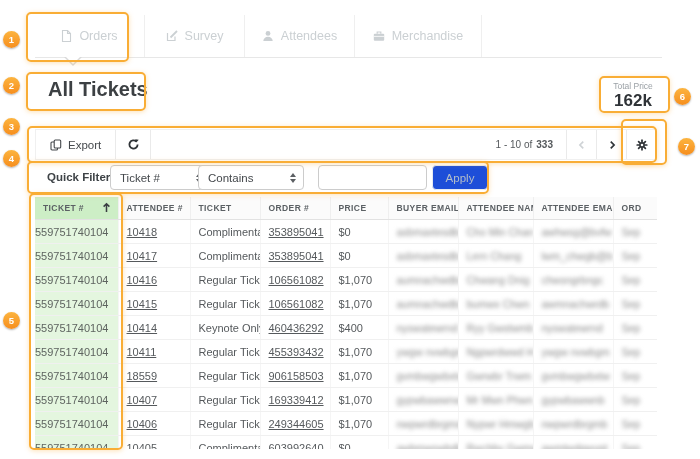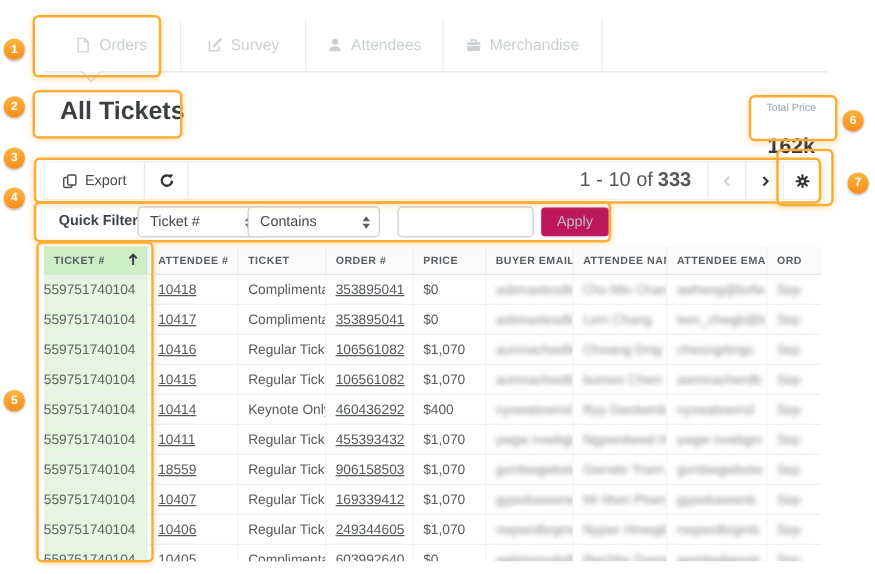--- a/index.html
+++ b/index.html
@@ -15,31 +15,31 @@
   .tab.active{background:#f4f4f4;color:#55595c;}
   .tab-pointer{position:absolute;left:64px;top:57px;width:0;height:0;
                border:9px solid transparent;border-top:9px solid #d9d9d9;border-bottom:0;}
   .tab-pointer:after{content:"";position:absolute;left:-8px;top:-10px;width:0;height:0;
                border:8px solid transparent;border-top:8px solid #fff;border-bottom:0;}
 
   
   .heading{position:absolute;left:48px;top:78px;font-size:20px;font-weight:700;color:#3c4043;}
   .total{position:absolute;left:601px;top:81px;width:64px;text-align:center;}
   .total .lbl{font-size:8.5px;color:#9ba1a6;}
-  .total .val{font-size:17px;font-weight:700;color:#2f3337;margin-top:17px;line-height:1;}
+  .total .val{font-size:17px;font-weight:700;color:#2f3337;margin-top:1px;line-height:1;}
 
   
   .toolbar{position:absolute;left:35px;top:129px;width:622px;height:31px;box-sizing:border-box;
            display:flex;align-items:stretch;background:#fff;border:1px solid #f0f0f0;}
   .tb-btn{display:flex;align-items:center;gap:6px;padding:0 14px;border-right:1px solid #eaeaea;
           font-size:11.5px;color:#45494d;cursor:pointer;background:#fff;}
   .tb-iconbtn{display:flex;align-items:center;justify-content:center;width:34px;
           border-right:1px solid #eaeaea;cursor:pointer;}
   .tb-spacer{flex:1;}
-  .tb-range{display:flex;align-items:center;padding:0 13px;font-size:16px;color:#55595c;gap:4px;}
+  .tb-range{display:flex;align-items:center;padding:0 13px;font-size:10px;color:#55595c;gap:4px;}
   .tb-range b{font-weight:700;}
   .tb-nav{display:flex;align-items:center;justify-content:center;width:29px;
           border-left:1px solid #eaeaea;cursor:pointer;}
   .tb-nav.disabled{cursor:default;}
 
   
   .filterbar{position:absolute;left:35px;top:162px;width:622px;height:32px;background:#fff;}
   .qf-label{position:absolute;left:12px;top:9px;font-size:11.5px;font-weight:700;color:#3e4347;}
   .sel{position:absolute;top:3px;height:25px;box-sizing:border-box;border:1px solid #ccc;
        border-radius:4px;background:#fff;display:flex;align-items:center;padding-left:9px;
@@ -47,21 +47,21 @@
   .sel .arrows{position:absolute;right:7px;top:50%;transform:translateY(-50%);
        display:flex;flex-direction:column;gap:2px;}
   .arr-up{width:0;height:0;border-left:3.5px solid transparent;border-right:3.5px solid transparent;
        border-bottom:4px solid #5b5f63;}
   .arr-dn{width:0;height:0;border-left:3.5px solid transparent;border-right:3.5px solid transparent;
        border-top:4px solid #5b5f63;}
   .qf-input{position:absolute;left:283px;top:3px;width:109px;height:25px;box-sizing:border-box;
        border:1px solid #ccc;border-radius:4px;background:#fff;font-size:11.5px;padding:0 7px;
        font-family:"Liberation Sans",sans-serif;outline:none;}
   .apply{position:absolute;left:397px;top:3px;width:56px;height:25px;box-sizing:border-box;
-       display:flex;align-items:center;justify-content:center;background:#be185d;
+       display:flex;align-items:center;justify-content:center;background:#1d4ed8;
        border:1px solid #e6ebf2;border-radius:4px;color:#b4bec9;font-size:11.5px;cursor:pointer;}
 
   
   .tablewrap{position:absolute;left:35px;top:197px;width:622px;height:252px;overflow:hidden;}
   table.grid{width:640px;border-collapse:collapse;table-layout:fixed;}
   .grid col:nth-child(1){width:83px;}  .grid col:nth-child(2){width:72px;}
   .grid col:nth-child(3){width:70px;}  .grid col:nth-child(4){width:70px;}
   .grid col:nth-child(5){width:58px;}  .grid col:nth-child(6){width:70px;}
   .grid col:nth-child(7){width:75px;}  .grid col:nth-child(8){width:80px;}
   .grid col:nth-child(9){width:62px;}

